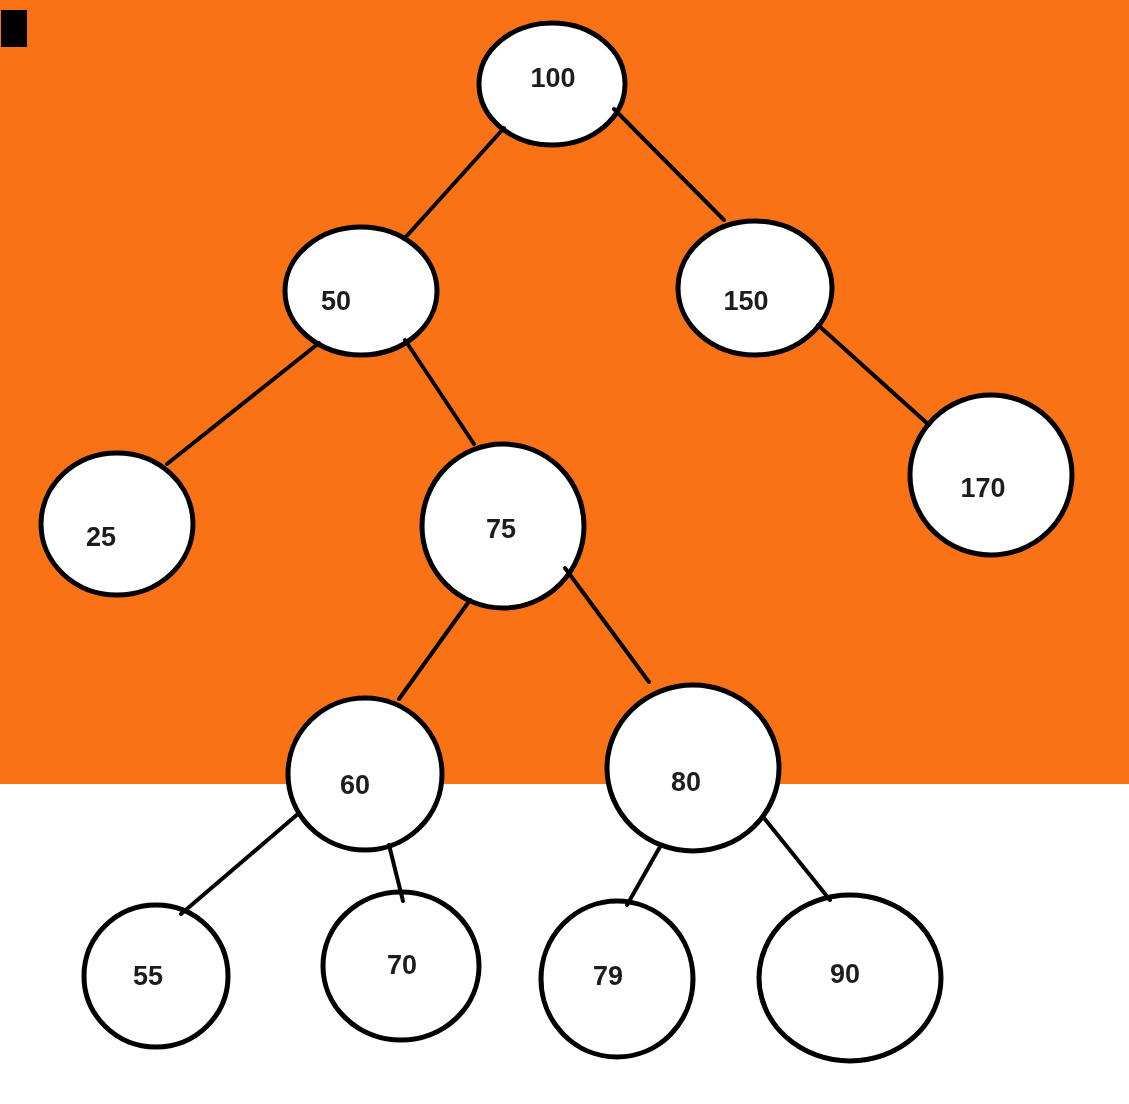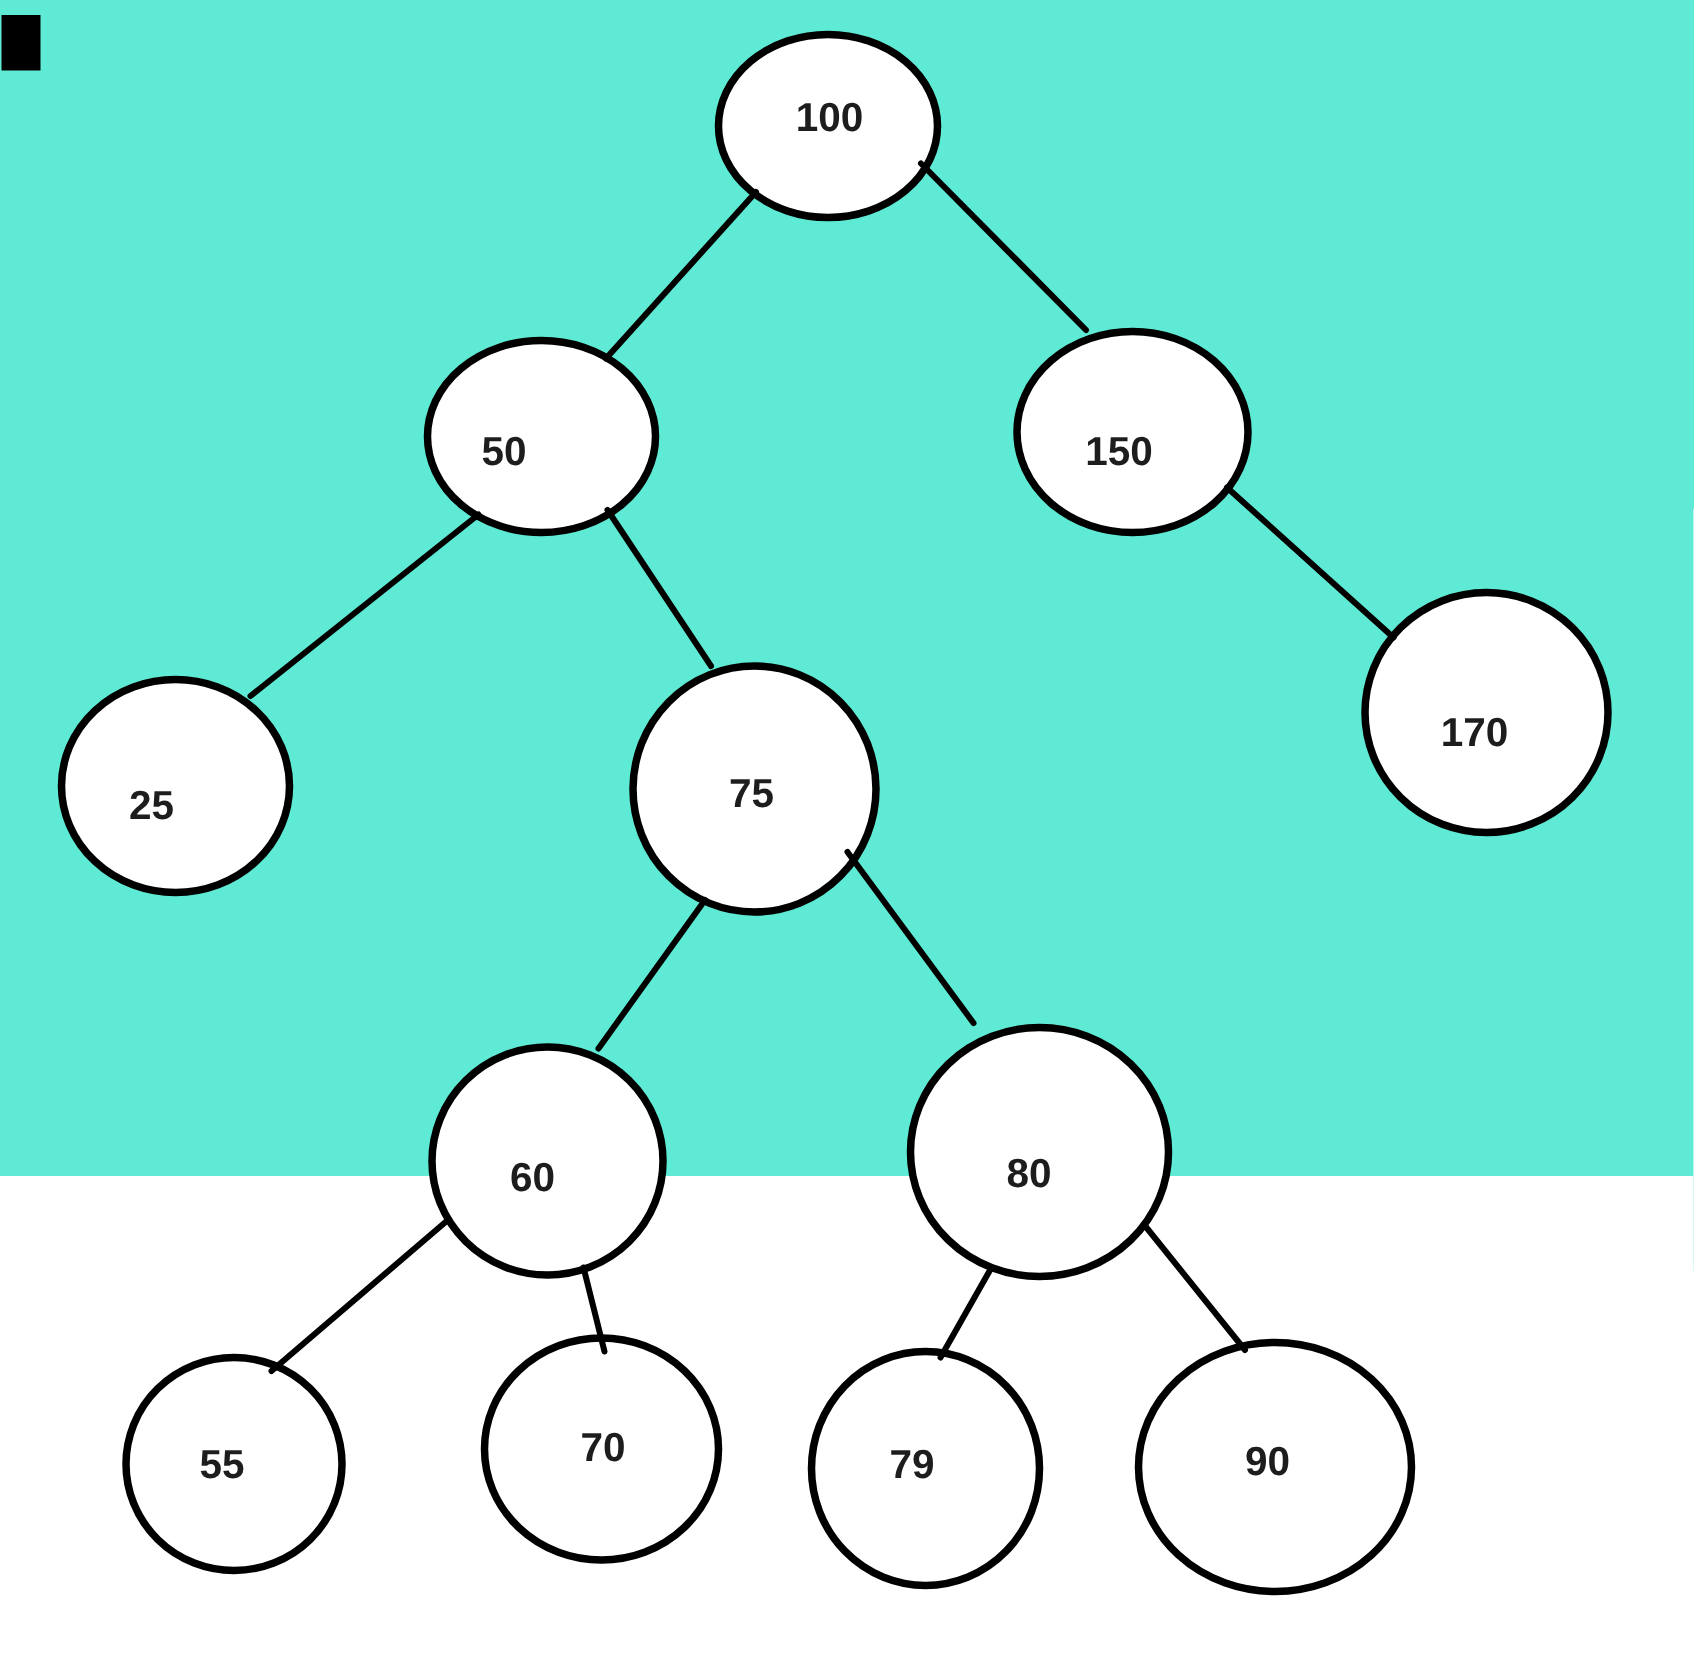--- a/index.html
+++ b/index.html
@@ -7,21 +7,21 @@
     padding: 0;
     background: #ffffff;
     width: 1129px;
     height: 1104px;
     overflow: hidden;
   }
   .canvas {
     position: relative;
     width: 1129px;
     height: 784px;
-    background: #5eead4;
+    background: #f97316;
   }
   .caret {
     position: absolute;
     left: 1px;
     top: 10px;
     width: 26px;
     height: 37px;
     background: #000000;
   }
   svg { display: block; }

